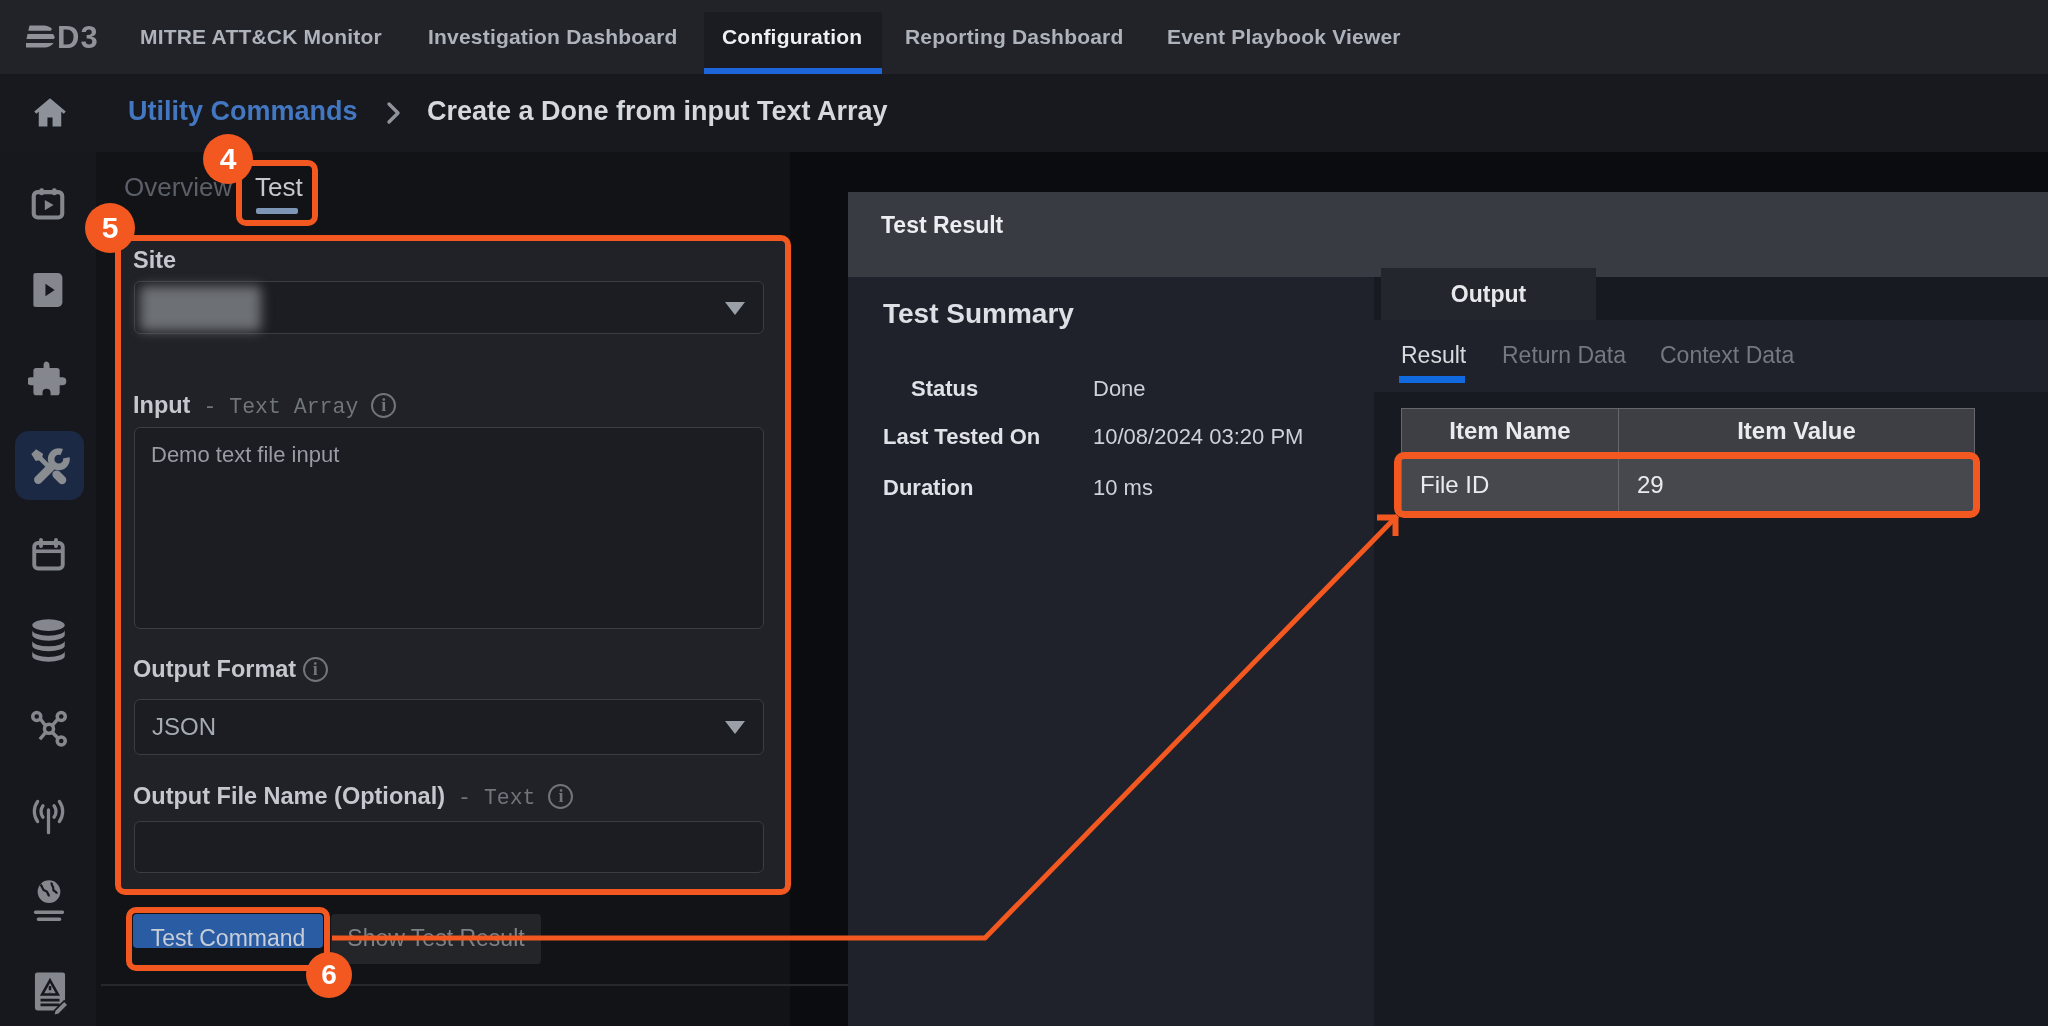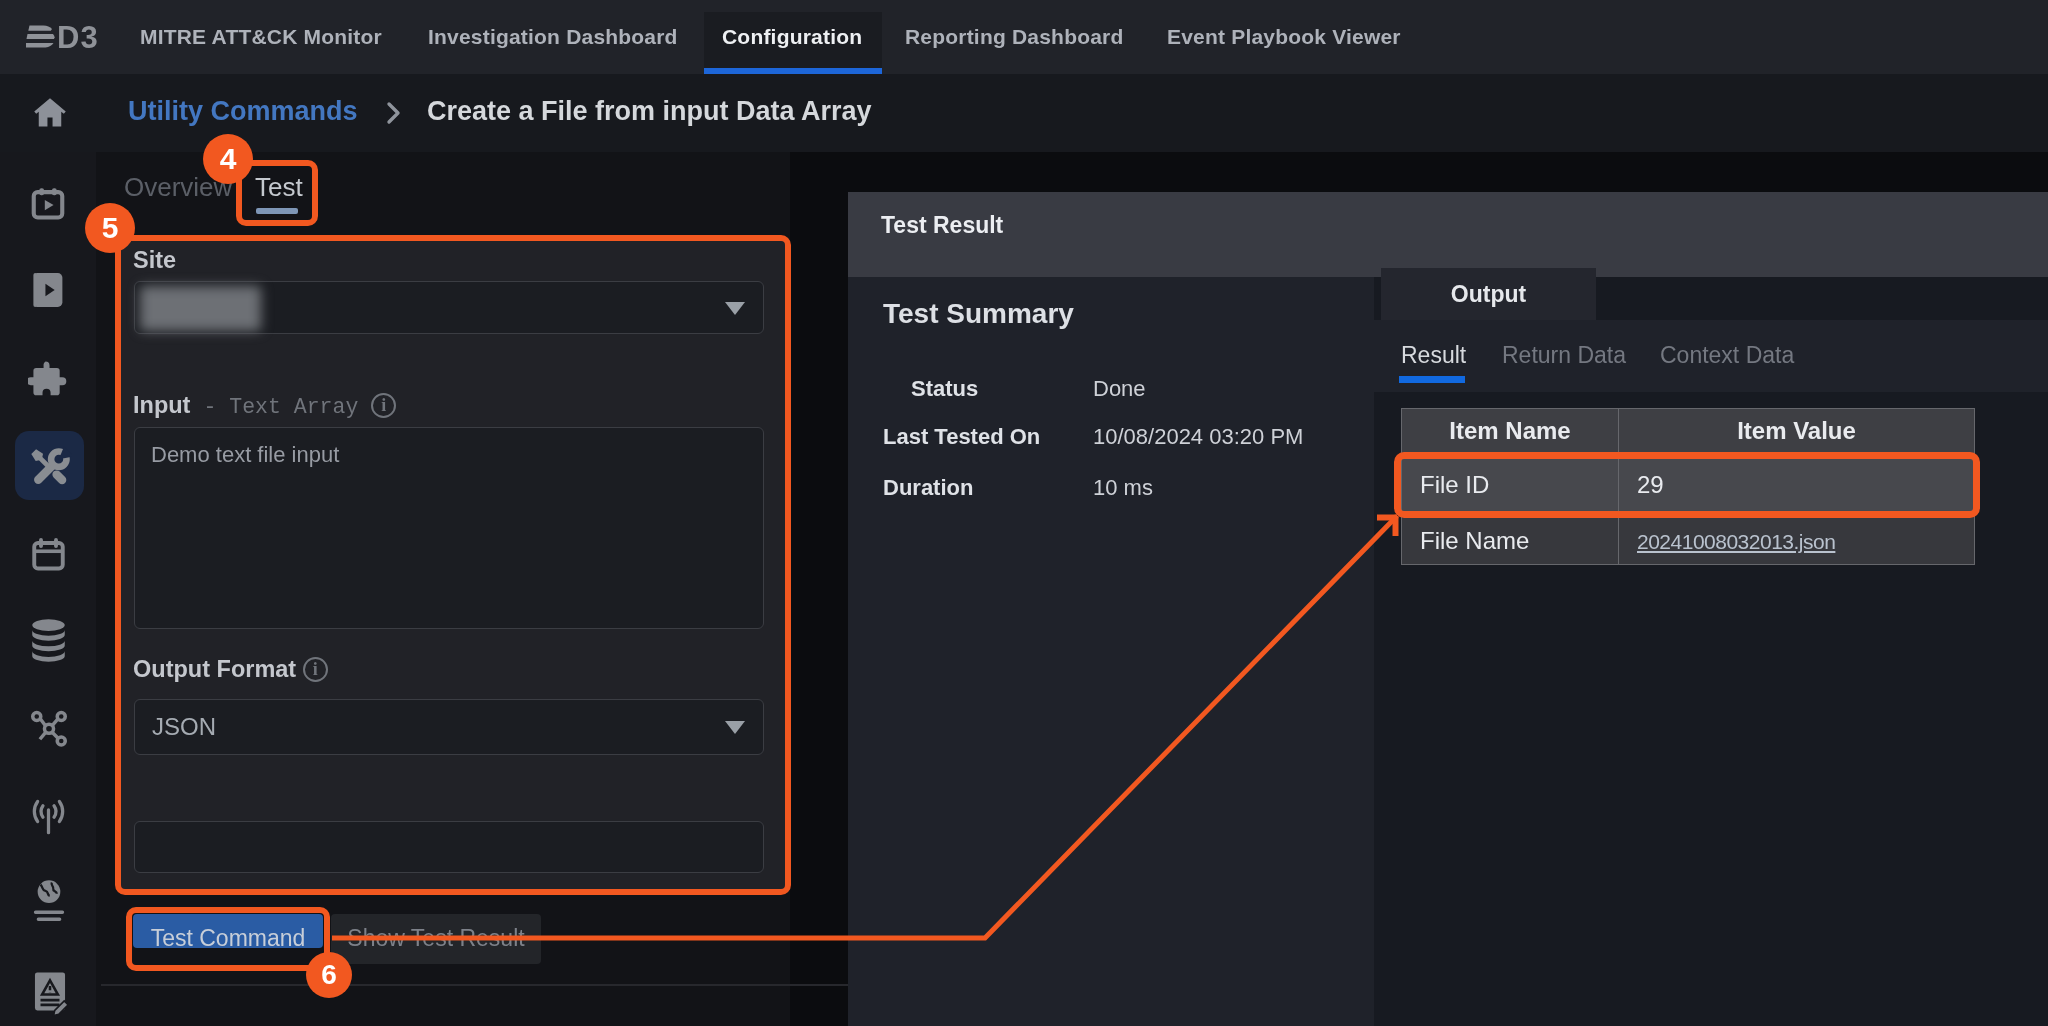--- a/index.html
+++ b/index.html
@@ -90,21 +90,21 @@
   </div>
 
   <div class="abs" id="crumb">
     <svg class="abs" style="left:31px; top:21px;" width="38" height="36" viewBox="0 0 24 24" fill="#8d9199">
       <path d="M12 2.1 L22.5 11 l-1.3 1.5 -1.7-1.4 V21 h-5.8 v-6 h-3.4 v6 H4.5 V11.1 l-1.7 1.4 L1.5 11 Z"></path>
     </svg>
     <div class="abs b" style="left:128px; top:22px; font-size:27px; color:#4377c1;">Utility Commands</div>
     <svg class="abs" style="left:383px; top:27px;" width="20" height="24" viewBox="0 0 20 24">
         <path d="M6 3 L15 12 L6 21" stroke="#8f949c" stroke-width="3.4" fill="none" stroke-linecap="round" stroke-linejoin="round"></path>
       </svg>
-    <div class="abs b" style="left:427px; top:22px; font-size:27px; color:#d5d8dc;">Create a File from input Data Array</div>
+    <div class="abs b" style="left:427px; top:22px; font-size:27px; color:#d5d8dc;">Create a Done from input Text Array</div>
   </div>
 
   <div class="abs" id="side2" style="left:0; top:74px; width:96px; height:952px;">
     <div id="tooltile"></div>
 
     <svg class="sic" style="left:29px; top:111px;" width="38" height="38" viewBox="0 0 24 24" fill="none" stroke="#84878d">
       <rect x="3" y="4.5" width="18" height="16" rx="2.5" stroke-width="2.6"></rect>
       <rect x="6.5" y="2" width="3" height="4.5" rx="1.3" fill="#84878d" stroke="none"></rect>
       <rect x="14.5" y="2" width="3" height="4.5" rx="1.3" fill="#84878d" stroke="none"></rect>
       <path d="M10 9.5 L15.5 12.7 L10 15.9 Z" fill="#84878d" stroke="none"></path>
@@ -184,20 +184,21 @@
   <div class="abs" id="panel"></div>
   <div class="lbl" style="top:247px;">Site</div>
   <div class="field" style="top:281px; height:53px;">
     <div style="position:absolute; left:5px; top:4px; width:121px; height:45px; background:#6d7075; border-radius:4px; filter:blur(6px);"></div>
     <div class="caret"></div>
   </div>
   <div class="lbl" style="top:392px;">Input&nbsp; <span class="hint">- Text Array </span><span class="info">i</span></div>
   <div class="field" style="top:427px; height:202px; font-size:22px; color:#979ba3; padding:14px 16px;">Demo text file input</div>
   <div class="lbl" style="top:656px;">Output Format <span class="info">i</span></div>
   <div class="field" style="top:699px; height:56px; font-size:24px; color:#a5abb2; line-height:54px; padding-left:17px;">JSON<div class="caret"></div></div>
+  <div class="lbl" style="top:783px;">Output File Name (Optional)&nbsp; <span class="hint">- Text </span><span class="info">i</span></div>
   <div class="field" style="top:821px; height:52px;"></div>
 
   <div id="btn2">Show Test Result</div>
   <div id="btn1">Test Command</div>
   <div id="btn1o"></div>
   <div id="hr1"></div>
 
   <div class="abs" id="trp">
     <div id="trright"></div>
     <div id="trhead">Test Result</div>
@@ -219,24 +220,20 @@
     <table id="tbl" cellspacing="0">
       <tbody>
           <tr class="hrow">
             <td style="width:217px;">Item Name</td>
             <td>Item Value</td>
           </tr>
       <tr class="r1">
             <td>File ID</td>
             <td>29</td>
           </tr>
-      <tr class="r2">
-            <td>File Name</td>
-            <td><span style="color:#b9c2ce; text-decoration:underline; font-size:21px; letter-spacing:-0.5px;">20241008032013.json</span></td>
-          </tr>
     </tbody>
       </table>
     <div id="tblo"></div>
   </div>
 
   <svg class="abs" style="left:0; top:0; pointer-events:none;" width="2048" height="1026" viewBox="0 0 2048 1026">
     <path d="M332 938 H985 L1397 516" stroke="#f25820" stroke-width="5" fill="none"></path>
     <path d="M1377 517.5 H1397" stroke="#f25820" stroke-width="6" fill="none"></path>
     <path d="M1395.5 516 V536" stroke="#f25820" stroke-width="6" fill="none"></path>
   </svg>

